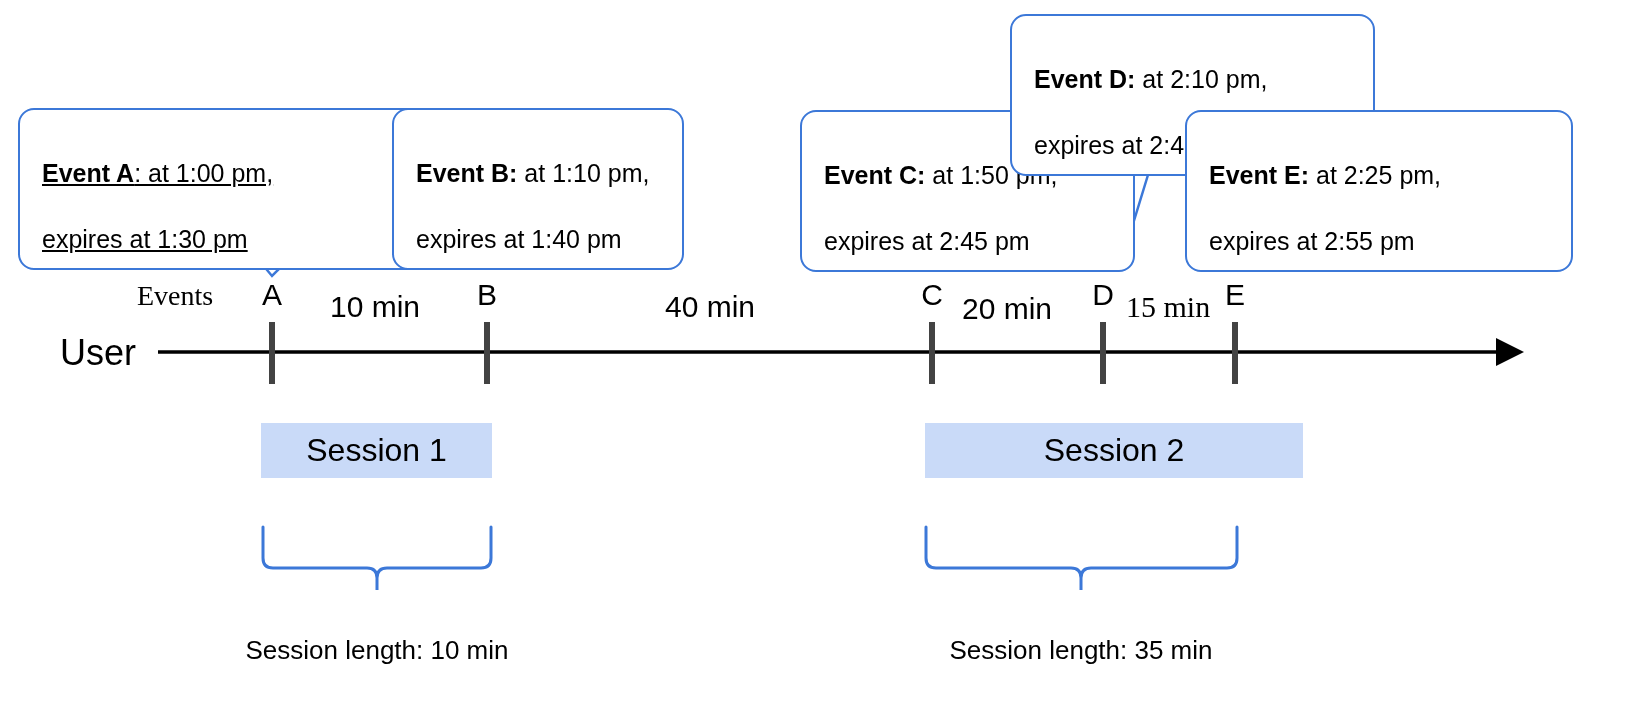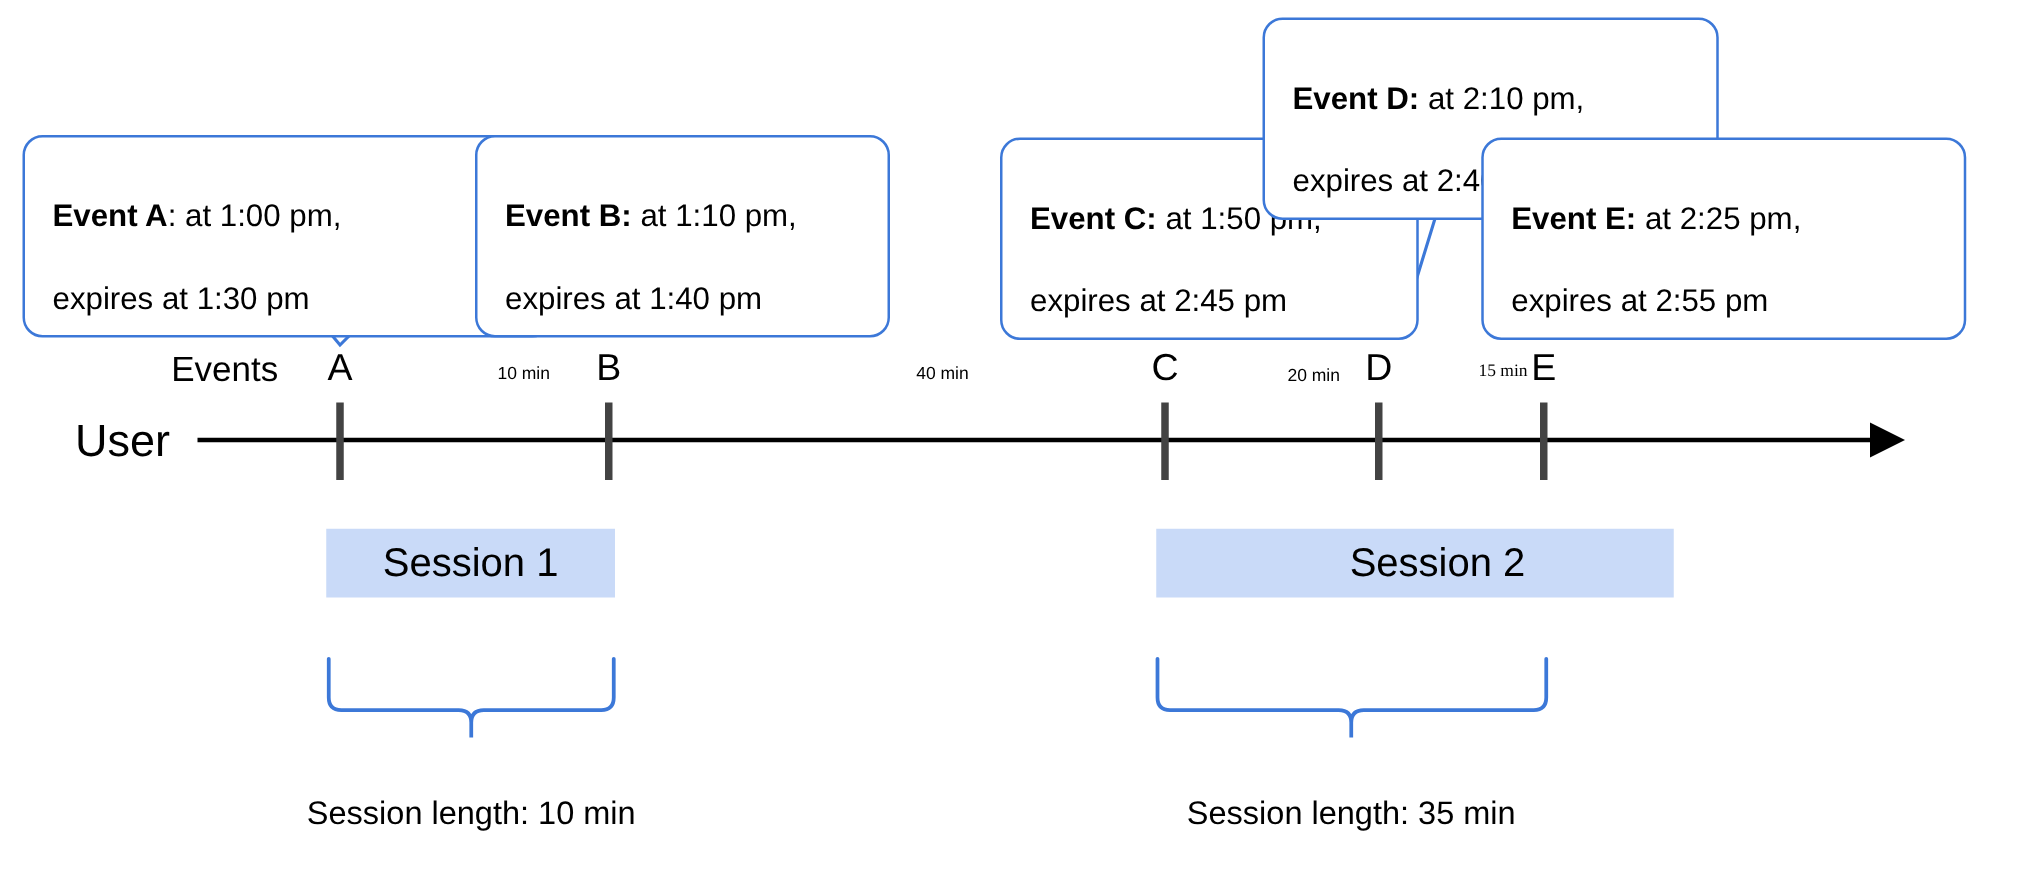--- a/index.html
+++ b/index.html
@@ -60,23 +60,23 @@
   }
   .tick-letter {
     position: absolute;
     font-size: 30px;
     color: #000000;
     text-align: center;
     z-index: 4;
   }
   .gap-label {
     position: absolute;
-    font-size: 14px;
-    color: #000000;
-    text-align: right;
+    font-size: 30px;
+    color: #000000;
+    text-align: left;
     z-index: 4;
   }
   
   .session-bar {
     position: absolute;
     background: #c9daf8;
     display: flex;
     align-items: center;
     justify-content: center;
     font-size: 32px;
@@ -138,65 +138,65 @@
       <path d="M 926,527
                L 926,558 Q 926,568 936,568
                L 1071,568 Q 1081,568 1081,578
                L 1081,590
                L 1081,578 Q 1081,568 1091,568
                L 1227,568 Q 1237,568 1237,558
                L 1237,527"></path>
     </g>
   </svg>
 
-  <div class="callout" style="left:18px; top:108px; width:424px;">
+  <div class="callout" style="left:18px; top:108px; width:424px;text-decoration:underline;">
     <span class="ev">Event A</span><span>: at 1:00 pm,</span><br>
     <span>expires at 1:30 pm</span>
   </div>
 
-  <div class="callout" style="left:380px; top:108px; width:332px;">
+  <div class="callout" style="left:392px; top:108px; width:292px;">
     <span class="ev">Event B:</span><span> at 1:10 pm,</span><br>
     <span>expires at 1:40 pm</span>
   </div>
 
   <div class="callout" style="left:800px; top:110px; width:335px;">
     <span class="ev">Event C:</span><span> at 1:50 pm,</span><br>
     <span>expires at 2:45 pm</span>
   </div>
 
   <div class="callout" style="left:1010px; top:14px; width:365px;">
     <span class="ev">Event D:</span><span> at 2:10 pm,</span><br>
     <span>expires at 2:40 pm</span>
   </div>
 
   <div class="callout" style="left:1185px; top:110px; width:388px;">
     <span class="ev">Event E:</span><span> at 2:25 pm,</span><br>
     <span>expires at 2:55 pm</span>
   </div>
 
-  <div class="events-label" style="left:137px; top:280px;">Events</div>
+  <div class="events-label" style="left:137px; top:280px;font-family:Liberation Serif, serif;">Events</div>
 
   <div class="axis-label" style="left:60px; top:332px;text-align:center;">User</div>
 
   <div class="tick-letter" style="left:252px; top:278px; width:40px;">A</div>
   <div class="tick-letter" style="left:467px; top:278px; width:40px;">B</div>
   <div class="tick-letter" style="left:912px; top:278px; width:40px;">C</div>
   <div class="tick-letter" style="left:1083px; top:278px; width:40px;">D</div>
   <div class="tick-letter" style="left:1215px; top:278px; width:40px;">E</div>
 
   <div class="gap-label" style="left:330px; top:290px; width:110px;">10 min</div>
   <div class="gap-label" style="left:665px; top:290px; width:110px;">40 min</div>
   <div class="gap-label" style="left:962px; top:292px; width:110px;">20 min</div>
   <div class="gap-label" style="left:1126px; top:290px; width:96px;font-family:Liberation Serif, serif;">15 min</div>
 
   <div class="session-bar" style="left:261px; top:423px; width:231px; height:55px;">
     <span>Session 1</span>
   </div>
 
-  <div class="session-bar" style="left:925px; top:423px; width:378px; height:55px;padding-left:36px;">
+  <div class="session-bar" style="left:925px; top:423px; width:378px; height:55px;">
     <span>Session 2</span>
   </div>
 
   <div class="session-length" style="left:197px; top:620px; width:360px;">Session length: 10 min</div>
 
   <div class="session-length" style="left:901px; top:620px; width:360px;">Session length: 35 min</div>
 
 </div>
 
 </body></html>

